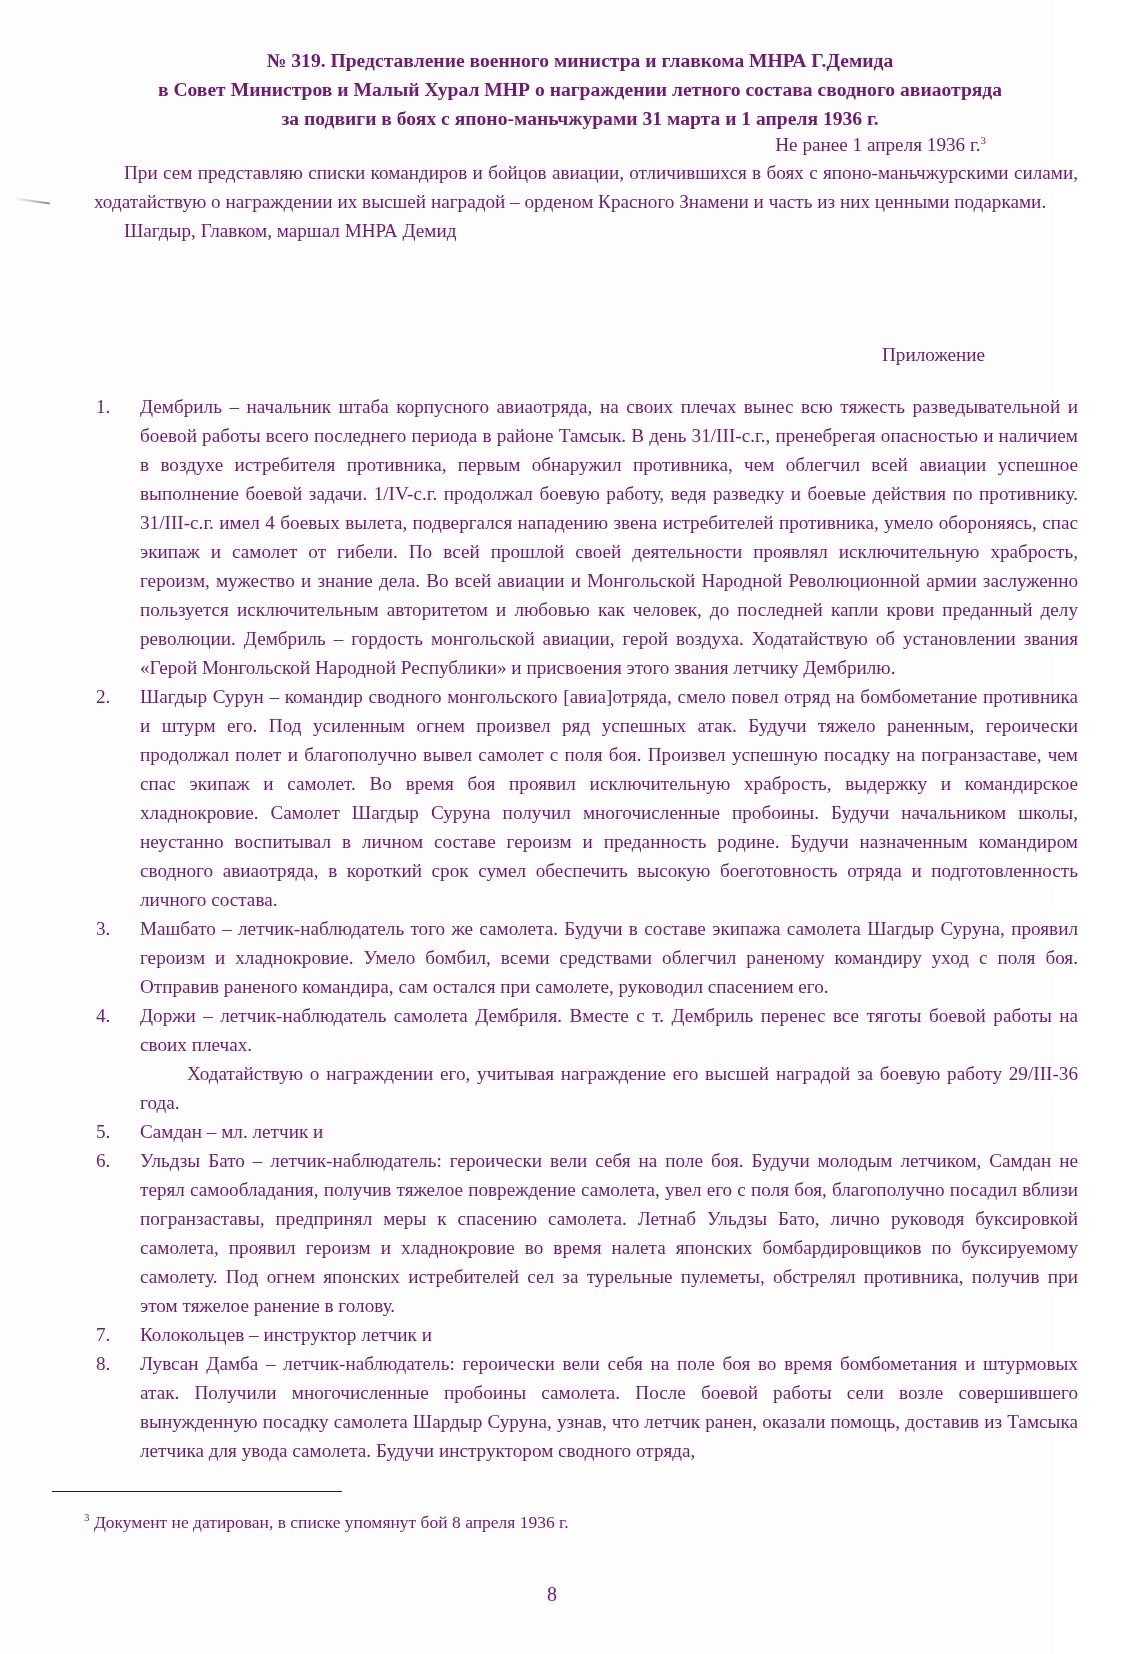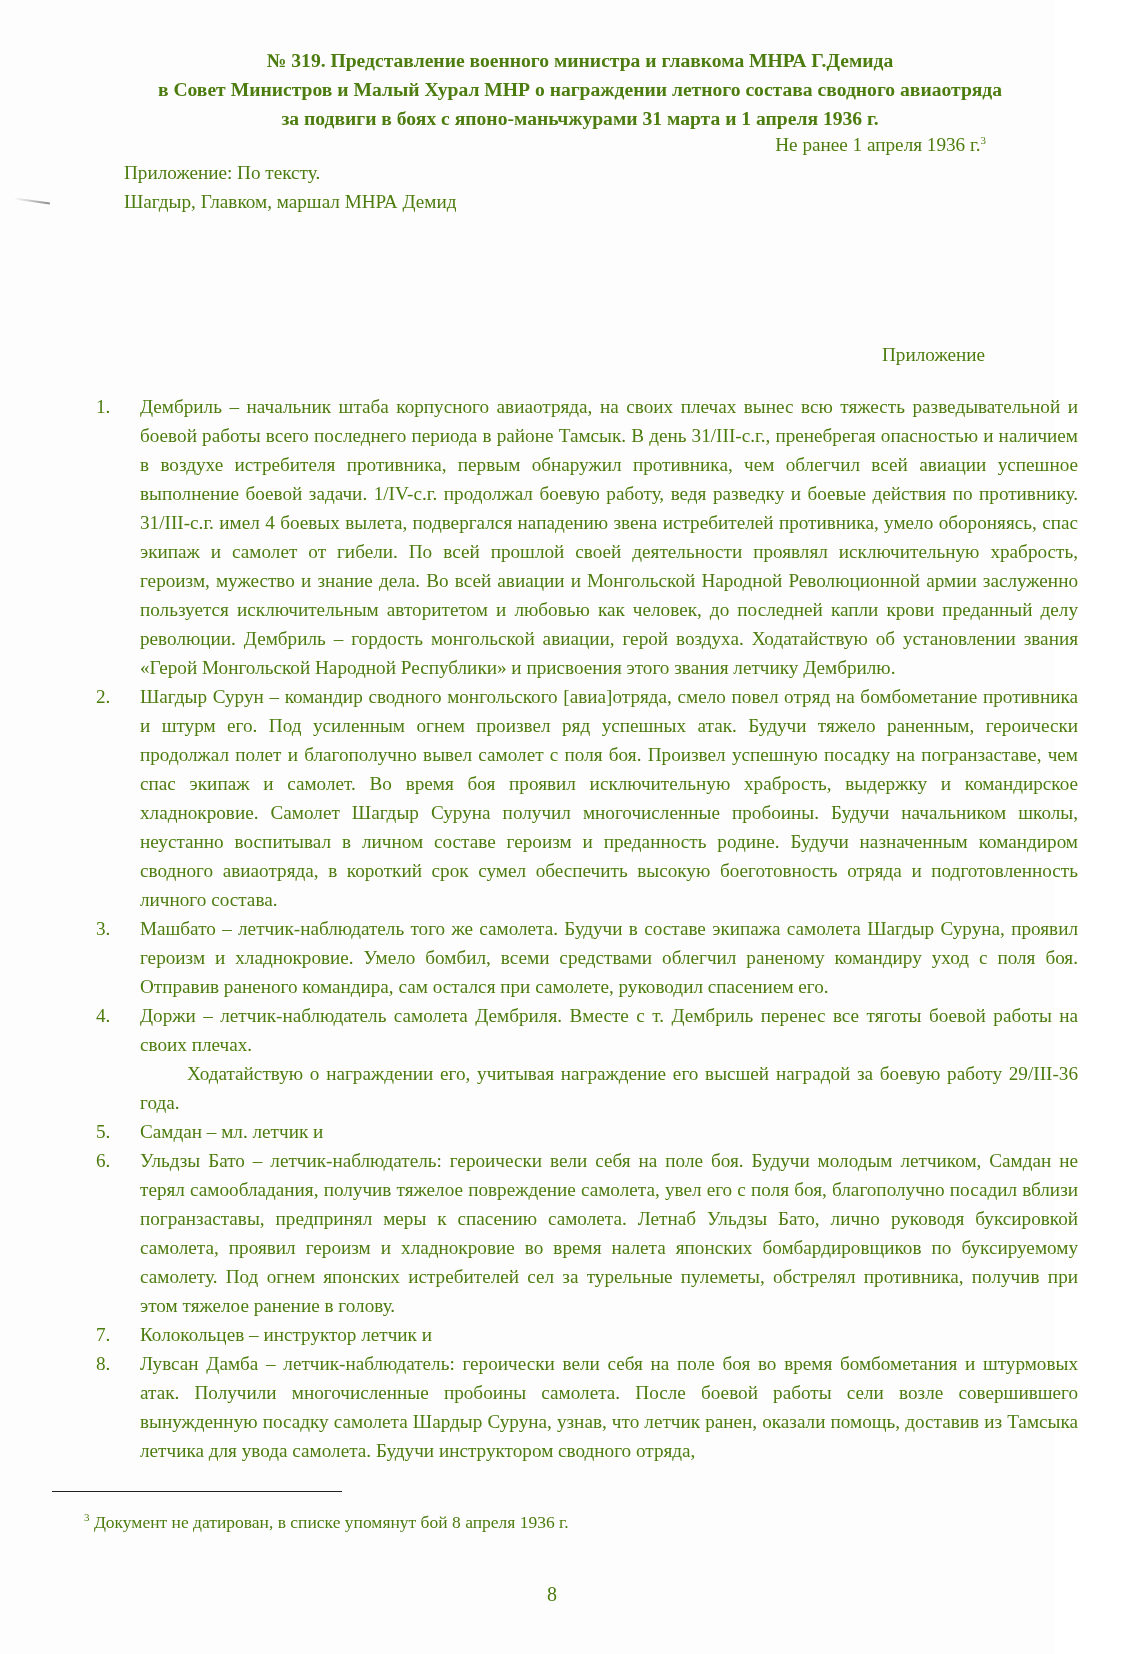--- a/index.html
+++ b/index.html
@@ -1,21 +1,21 @@
 <!DOCTYPE html>
 <html><head>
   <meta charset="utf-8">
   <style>
     html, body { margin: 0; padding: 0; background: #ffffff; }
     body { width: 1146px; height: 1654px; position: relative; overflow: hidden; }
     .page {
       position: absolute; left: 0; top: 0; width: 1054px; height: 1654px;
       background: #fdfdfd;
       font-family: "Liberation Serif", "DejaVu Serif", serif;
-      color: #4d7c0f;
+      color: #701a75;
       font-size: 19.2px;
       line-height: 29px;
     }
     .title {
       position: absolute; left: 80px; top: 46px; width: 1000px;
       text-align: center; font-weight: bold; font-size: 19.6px; line-height: 29px;
     }
     .title div { white-space: nowrap; }
     .date {
       position: absolute; right: 68px; top: 130px; white-space: nowrap; margin-left: 12px;
@@ -51,21 +51,21 @@
 
   <div class="title">
     <div>№ 319. Представление военного министра и главкома МНРА Г.Демида</div>
     <div>в Совет Министров и Малый Хурал МНР о награждении летного состава сводного авиаотряда</div>
     <div>за подвиги в боях с японо-маньчжурами 31 марта и 1 апреля 1936 г.</div>
   </div>
 
   <div class="date"><span>Не ранее 1 апреля 1936 г.</span><sup>3</sup></div>
 
   <div class="block para1">
-    <div class="ind">Приложение: По тексту.</div>
+    <div class="ind justify">При сем представляю списки командиров и бойцов авиации, отличившихся в боях с японо-маньчжурскими силами, ходатайствую о награждении их высшей наградой – орденом Красного Знамени и часть из них ценными подарками.</div>
     <div class="ind">Шагдыр, Главком, маршал МНРА Демид</div>
   </div>
 
   <div class="appendix-label">Приложение</div>
 
   <div class="list">
     <div class="item">
       <span class="num">1.</span>
       <div class="item-text" style="padding-left:0;margin-left:0;">Дембриль – начальник штаба корпусного авиаотряда, на своих плечах вынес всю тяжесть разведывательной и боевой работы всего последнего периода в районе Тамсык. В день 31/III-с.г., пренебрегая опасностью и наличием в воздухе истребителя противника, первым обнаружил противника, чем облегчил всей авиации успешное выполнение боевой задачи. 1/IV-с.г. продолжал боевую работу, ведя разведку и боевые действия по противнику. 31/III-с.г. имел 4 боевых вылета, подвергался нападению звена истребителей противника, умело обороняясь, спас экипаж и самолет от гибели. По всей прошлой своей деятельности проявлял исключительную храбрость, героизм, мужество и знание дела. Во всей авиации и Монгольской Народной Революционной армии заслуженно пользуется исключительным авторитетом и любовью как человек, до последней капли крови преданный делу революции. Дембриль – гордость монгольской авиации, герой воздуха. Ходатайствую об установлении звания «Герой Монгольской Народной Республики» и присвоения этого звания летчику Дембрилю.</div>
     </div>

